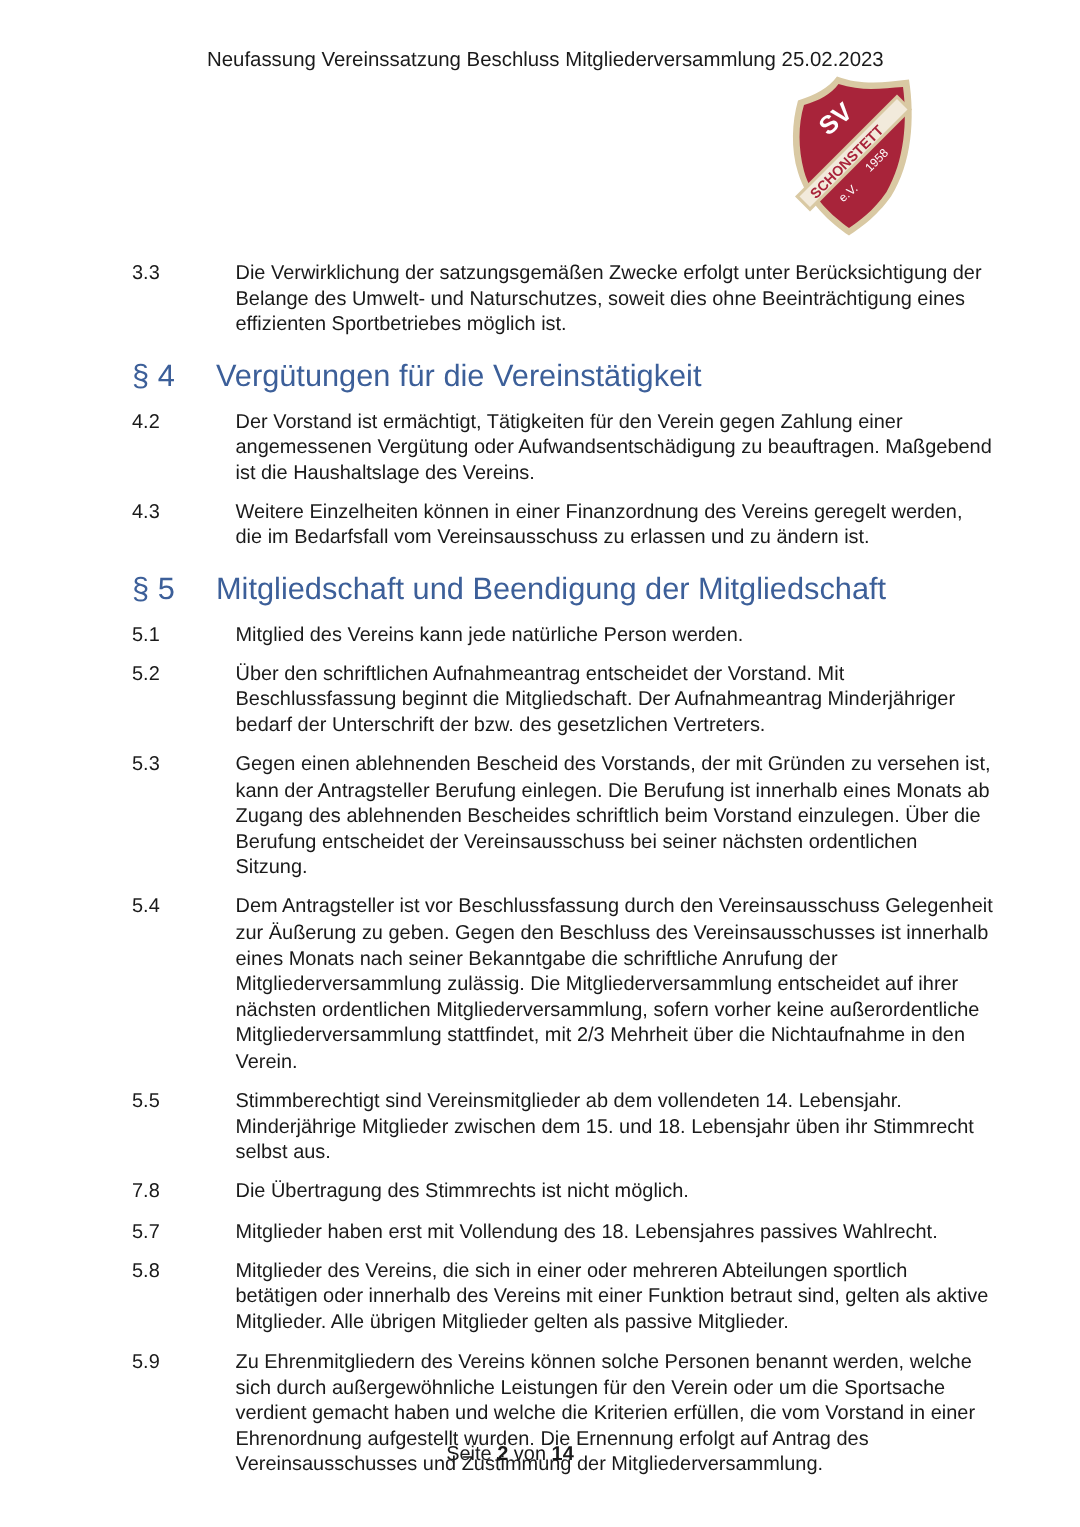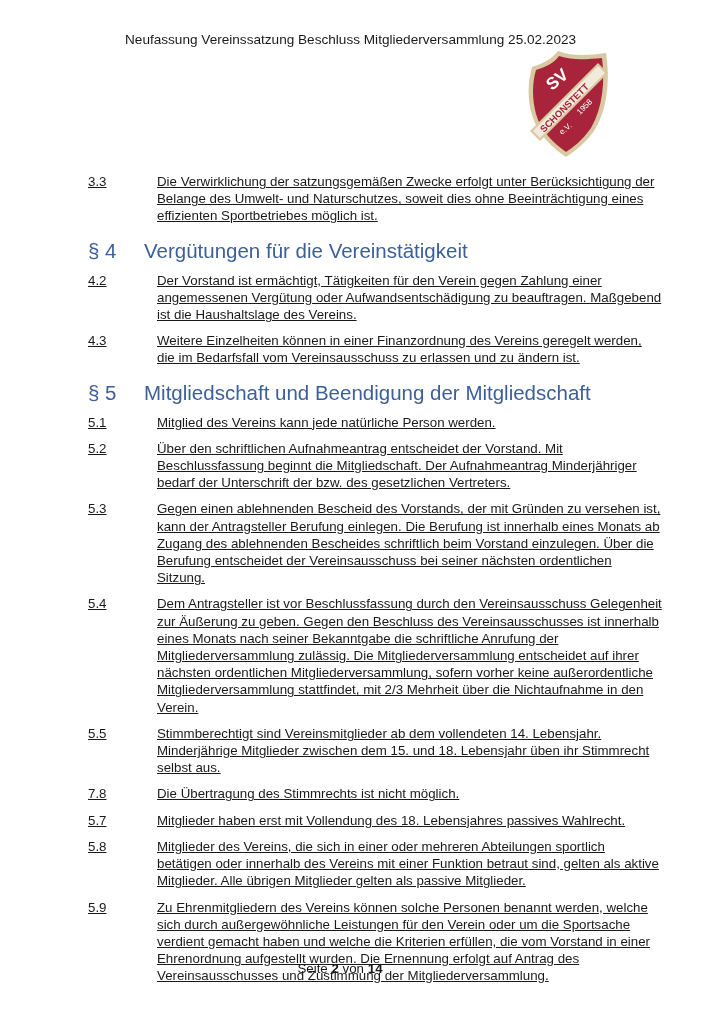--- a/index.html
+++ b/index.html
@@ -1,27 +1,27 @@
 <!DOCTYPE html>
 <html><head>
 <meta charset="utf-8">
 <style>
   html, body { margin: 0; padding: 0; background: #ffffff; }
   body {
     width: 720px; height: 1018px; position: relative; overflow: hidden;
     font-family: "Liberation Sans", sans-serif; color: #1a1a1a;
   }
   .header-title {
-    position: absolute; left: 125px; top: 32px;
+    position: absolute; left: 138px; top: 32px;
     font-size: 13.6px; letter-spacing: 0px; color: #1a1a1a;
   }
   .logo { position: absolute; left: 524px; top: 49px; width: 86px; height: 110px; }
   .content { position: absolute; left: 88px; top: 173px; width: 574px; }
   .item {
-    display: flex; font-size: 13.3px; line-height: 17.2px; margin-bottom: 9px; text-decoration: underline;
+    display: flex; font-size: 13.3px; line-height: 17.2px; margin-bottom: 9px;
   }
   .item .num { width: 35px; flex: none; }
   .item .text { flex: 1; margin-left: 34px; }
   .section-heading {
     display: flex; color: #3c5f99; font-size: 20.5px; line-height: 24px;
     margin: 14px 0 9px 0;
   }
   .section-heading .sym { width: 56px; flex: none; }
   .footer {
     position: absolute; left: 0; width: 680px; top: 961px; text-align: center;

